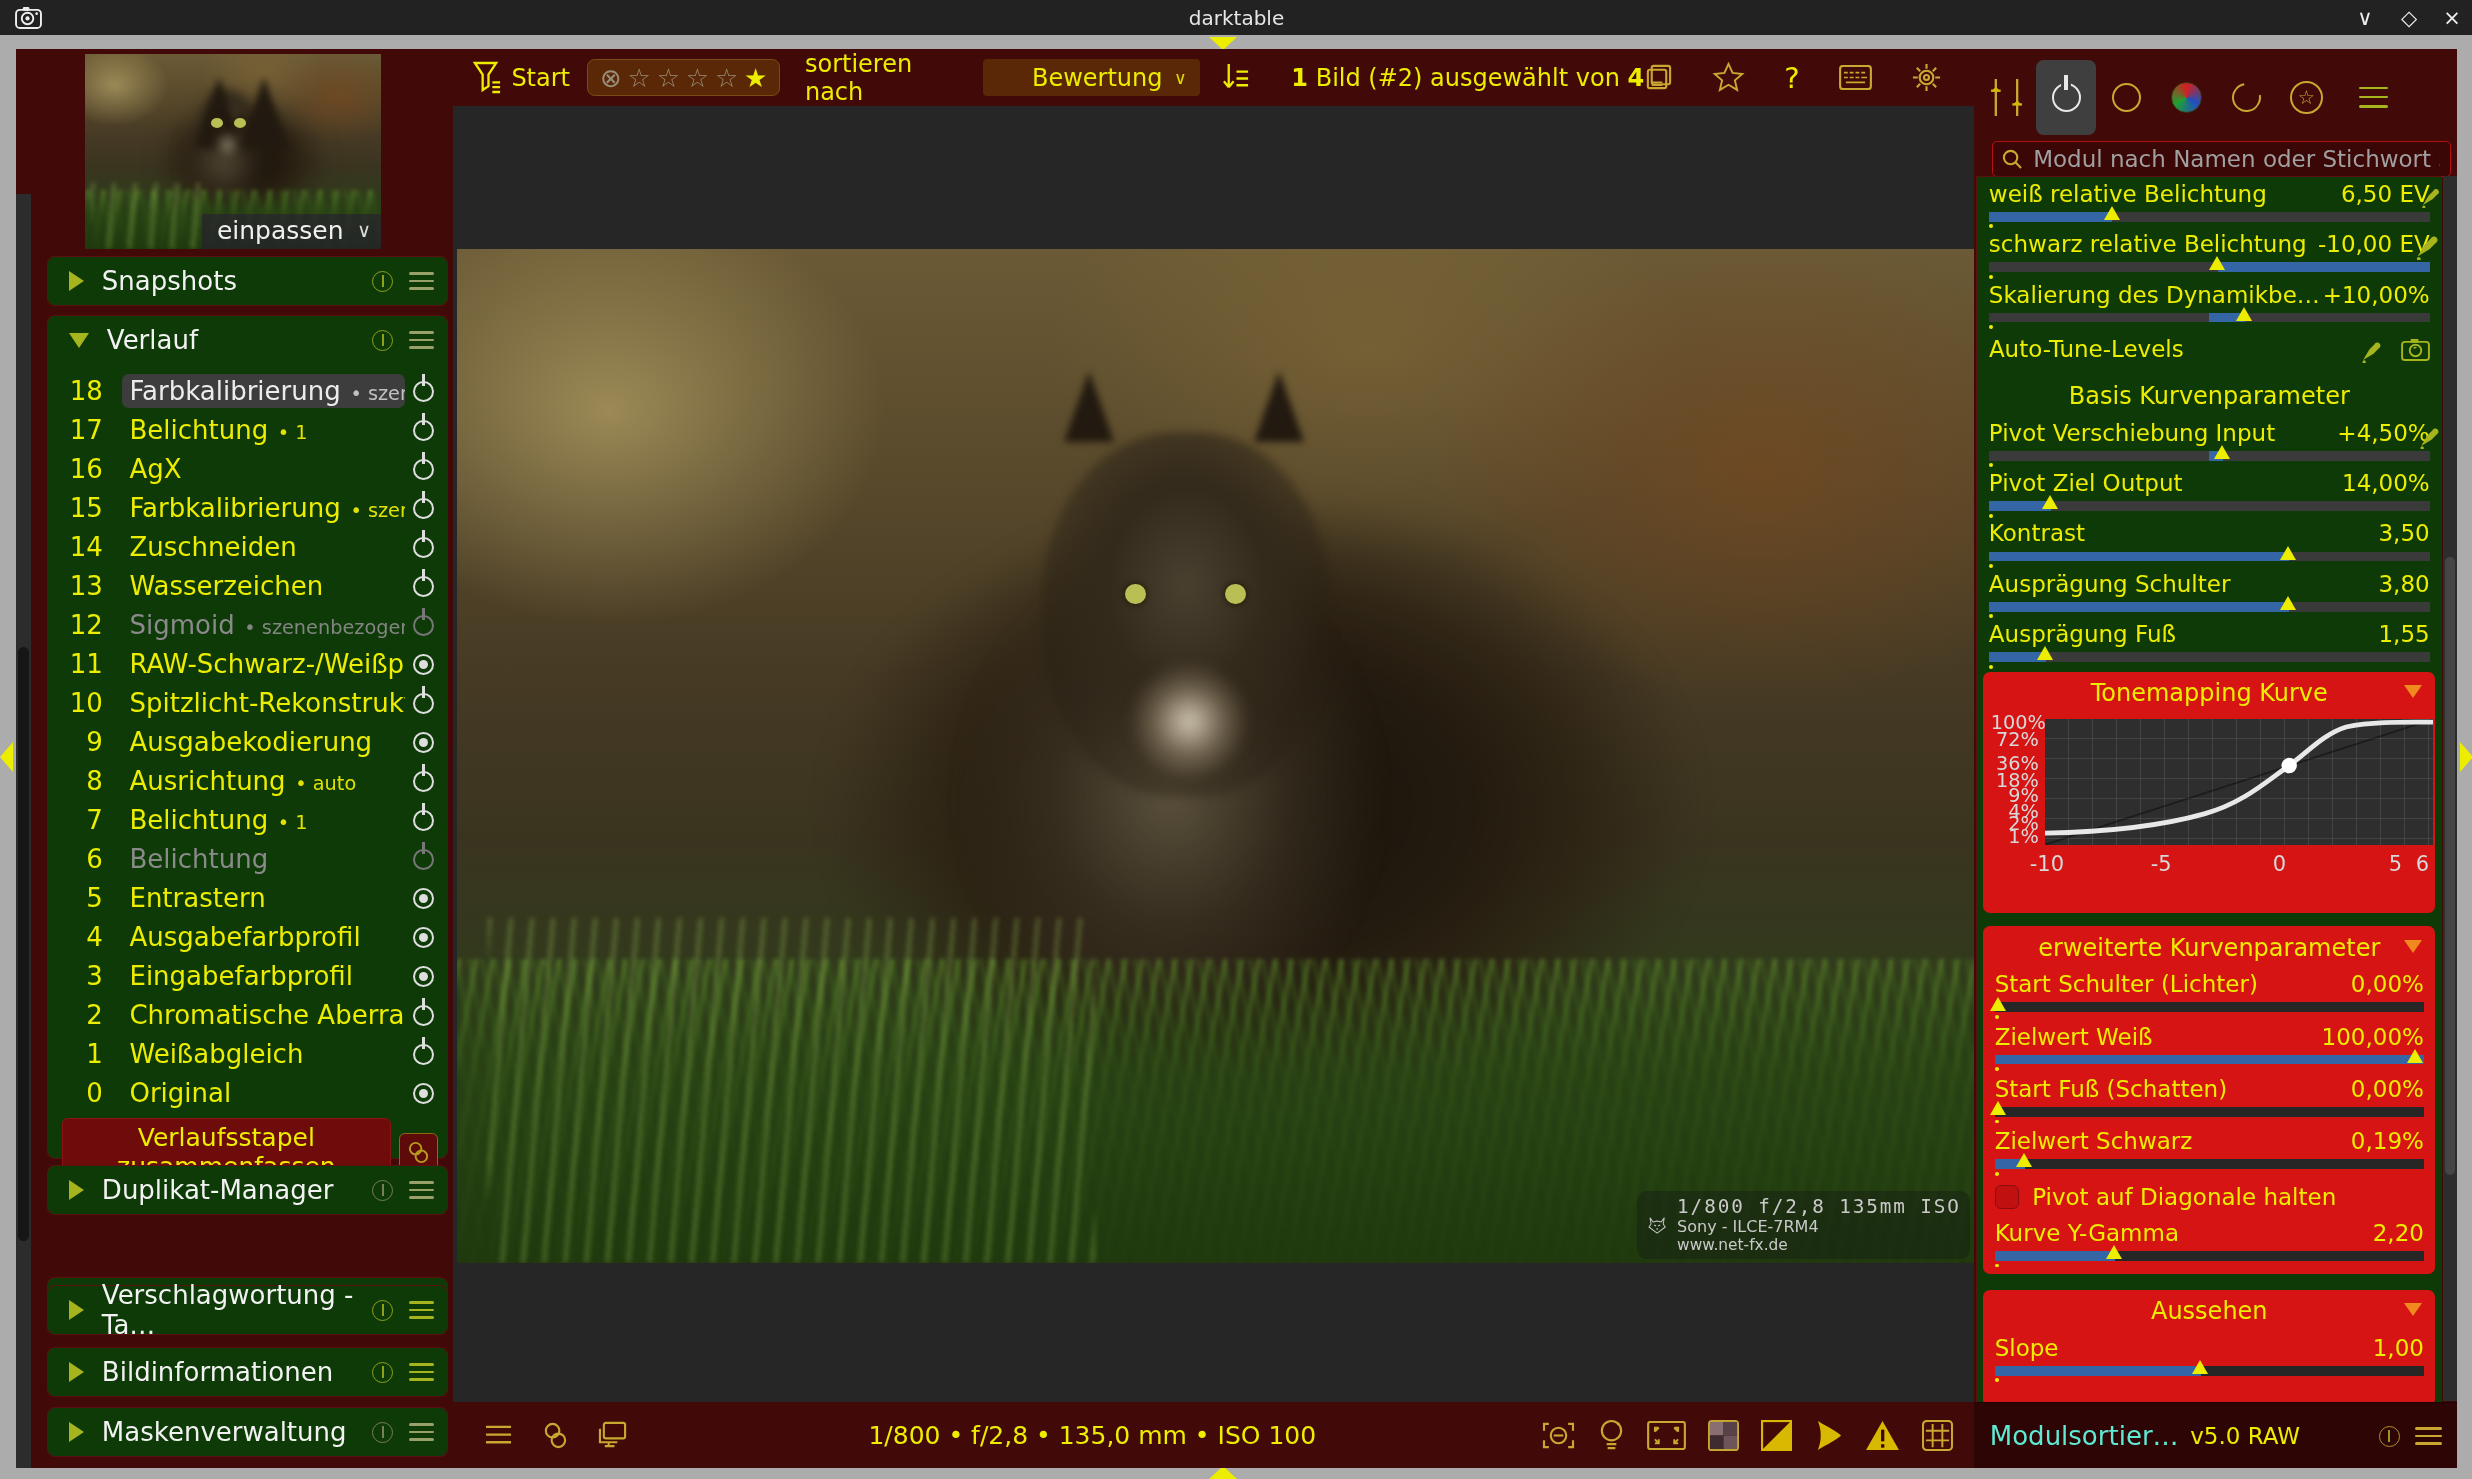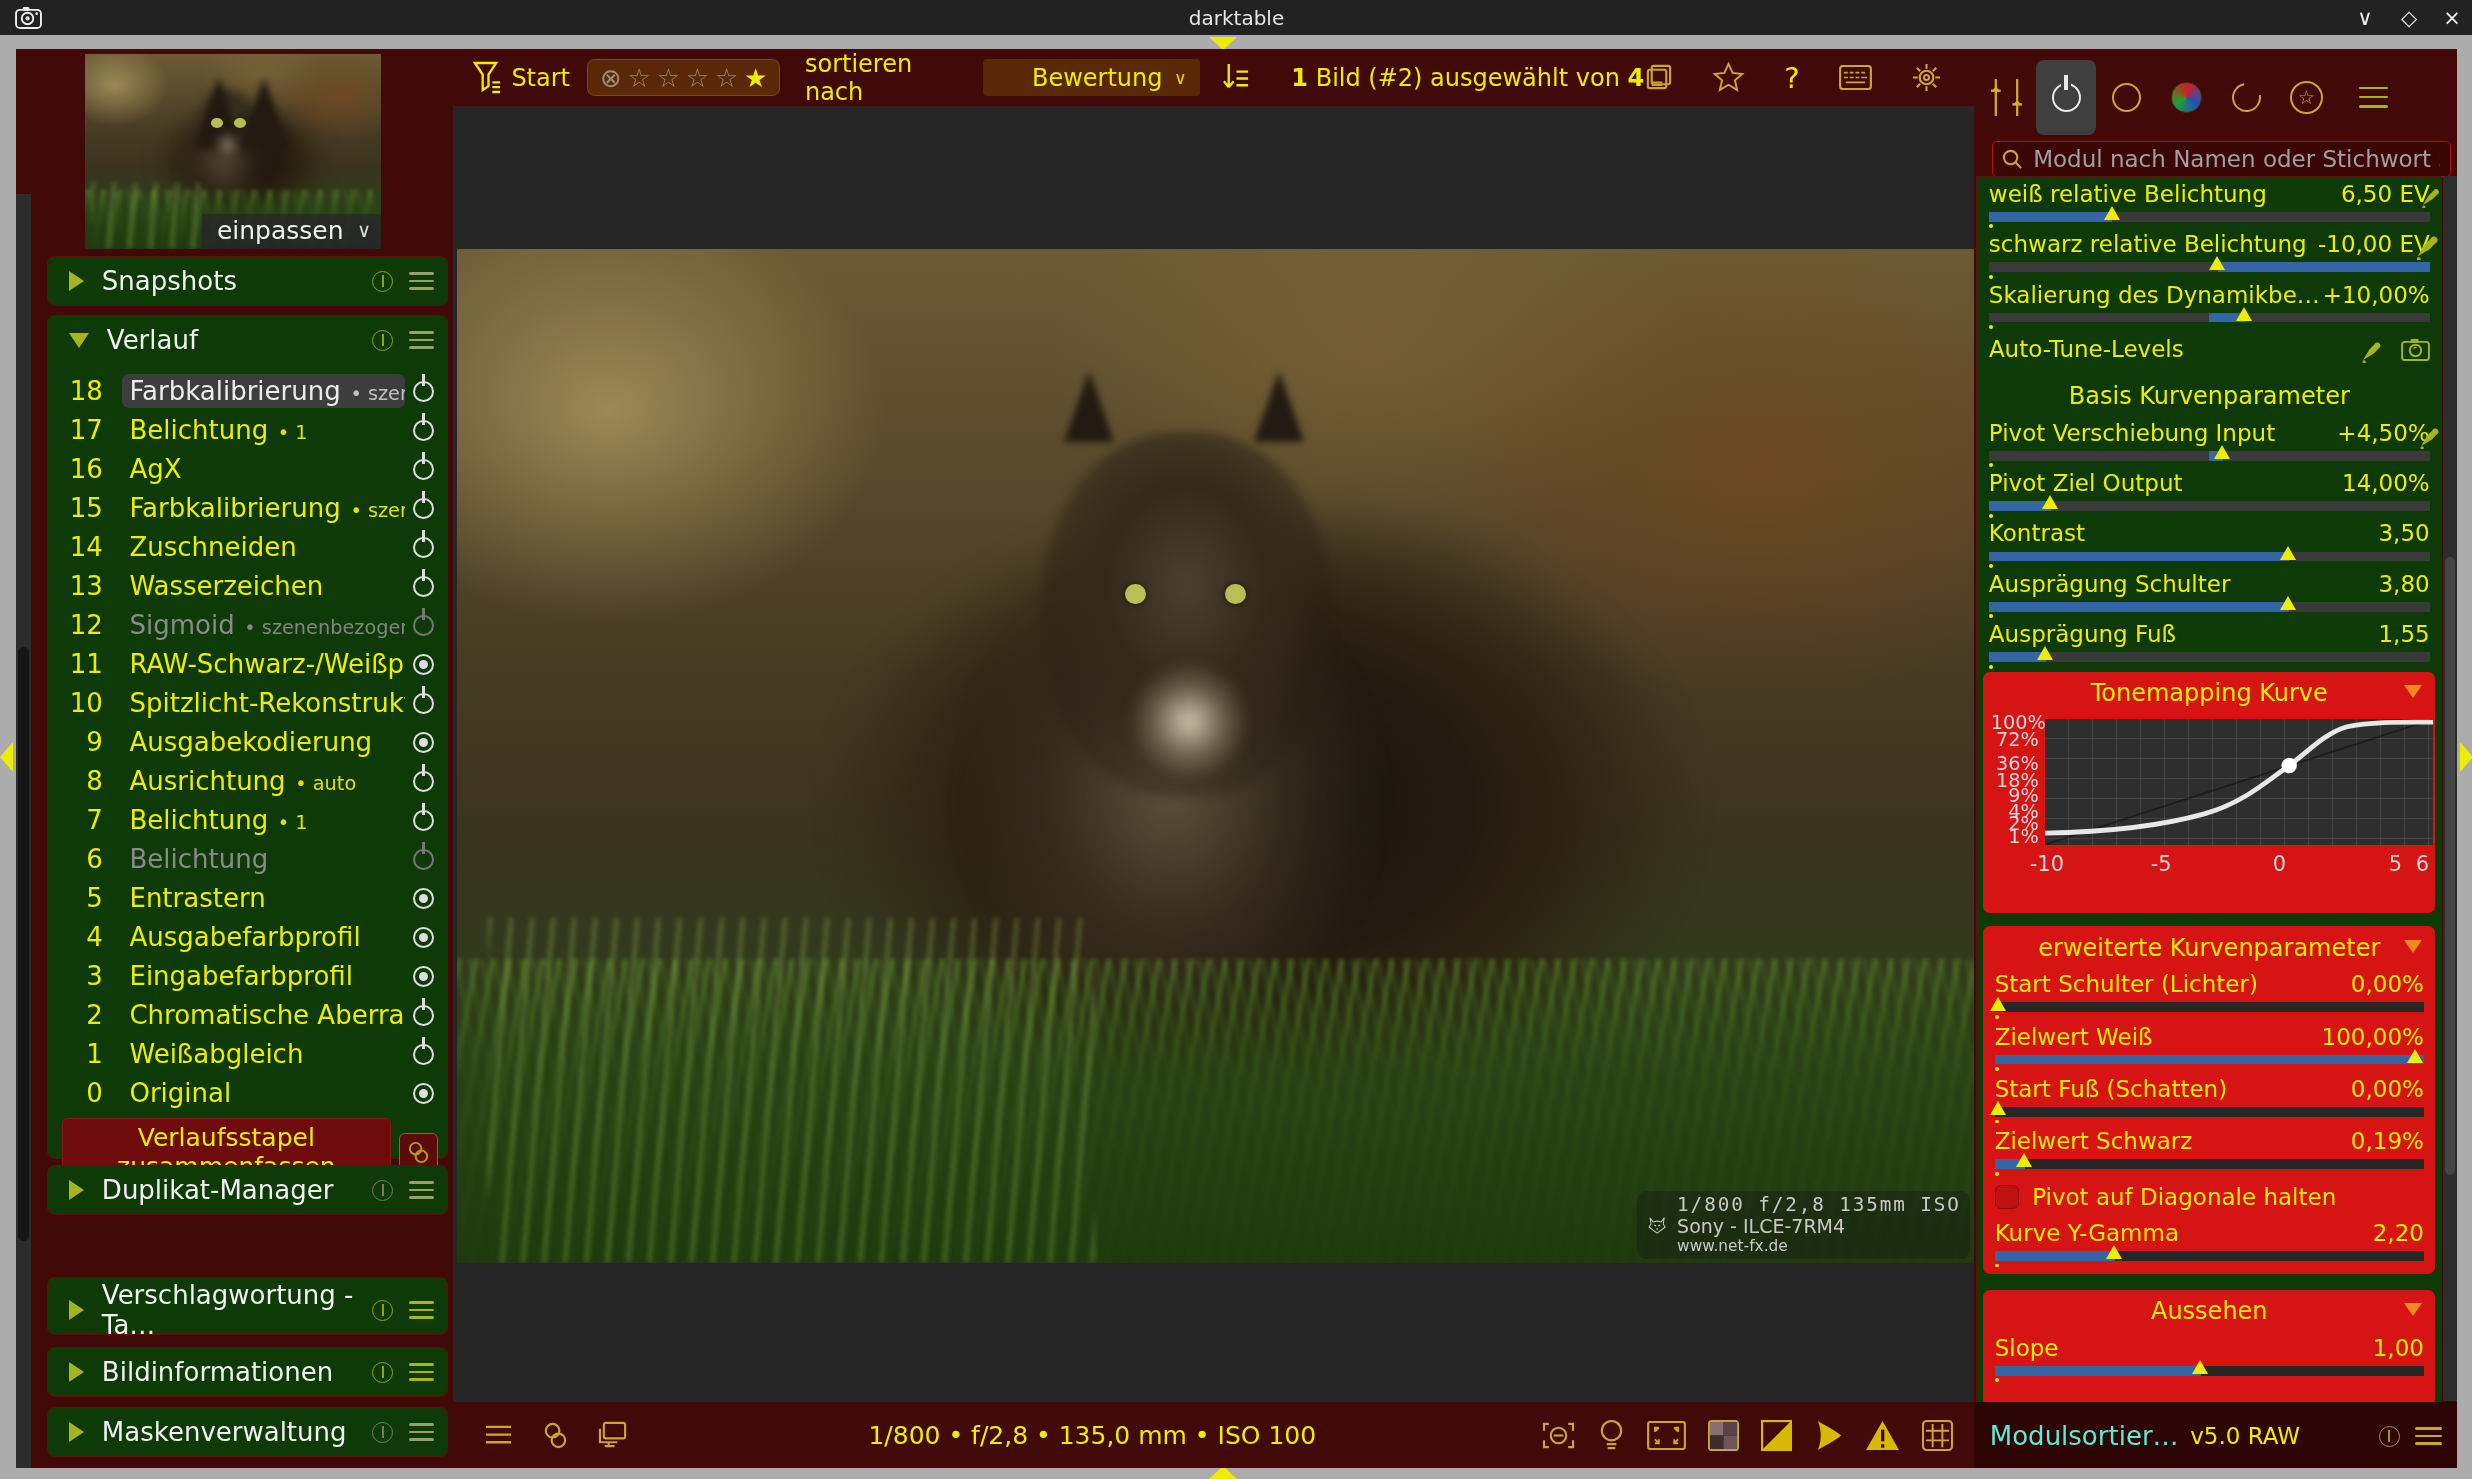--- a/index.html
+++ b/index.html
@@ -102,21 +102,21 @@
   .grass{position:absolute;left:0;bottom:0;width:100%;height:30%;filter:blur(1.9px);
     background:linear-gradient(180deg, transparent 0%, rgba(38,66,18,.75) 40%, rgba(30,58,14,.95) 100%),
     repeating-linear-gradient(100deg, rgba(110,160,50,.45) 0 4.8px, transparent 4.8px 16.4px),
     repeating-linear-gradient(80deg, rgba(70,120,30,.4) 0 3.9px, transparent 3.9px 12.6px)}
   .grass-light{position:absolute;left:2%;bottom:0;width:40%;height:34%;filter:blur(2.9px);
     background:repeating-linear-gradient(95deg, rgba(160,200,90,.35) 0 3.9px, transparent 3.9px 21px)}
 
   .watermark{position:absolute;right:4.8px;bottom:3.9px;width:333px;height:68px;background:rgba(20,20,20,.35);border-radius:9.7px;color:#c9c9c9;display:flex;align-items:center;padding:5.8px 9.7px;gap:9.7px}
   .wm-lines{line-height:1.15}
   .wm1{font-family:"DejaVu Sans Mono","Liberation Mono",monospace;font-size:19.3px;letter-spacing:1.9px;white-space:nowrap}
-  .wm2{font-size:19px}.wm3{font-size:15.4px}
+  .wm2{font-size:16px}.wm3{font-size:15.4px}
 
   .bottom-toolbar{position:absolute;left:437px;top:1353px;width:1521px;height:67px;background:var(--maroon);display:flex;align-items:center;color:var(--yellow)}
   .bt-left{display:flex;align-items:center;gap:25px;margin-left:31px}
   .bt-info{position:absolute;left:415px;top:0;height:67px;display:flex;align-items:center;font-size:25px;white-space:nowrap}
   .bt-right{position:absolute;right:21px;top:0;height:67px;display:flex;align-items:center;gap:22px}
 
   
   .right-panel{position:absolute;left:1958px;top:0;width:483px;height:1419px;background:var(--maroon)}
   .rp-tabs{position:absolute;left:0;top:7.7px;width:483px;height:81px;display:flex;align-items:center}
   .tabbtn{width:60px;height:75px;display:flex;align-items:center;justify-content:center;border-radius:7.7px}

